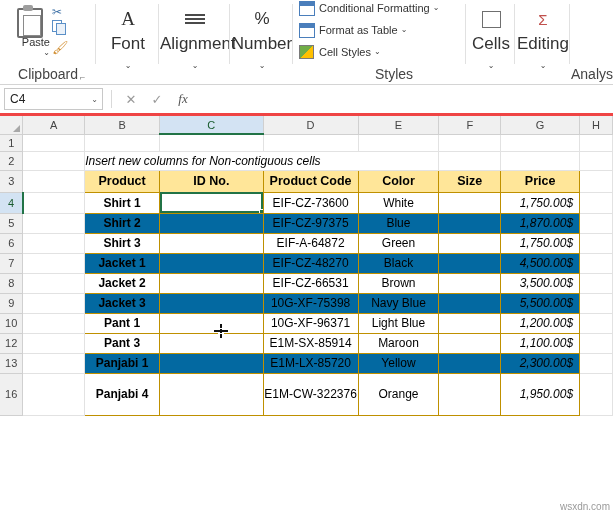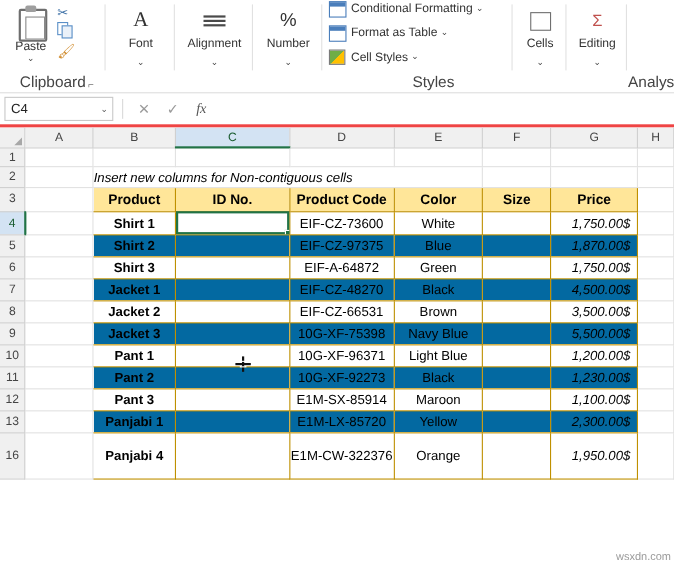--- a/index.html
+++ b/index.html
@@ -7,21 +7,21 @@
   .app{position:relative;width:613px;height:510px;}
 
   
   .ribbon{position:relative;height:84px;background:#ffffff;border-bottom:1px solid #d4d4d4;}
   .rgroup{position:absolute;top:0;height:84px;}
   .rgroup .glabel{position:absolute;bottom:2px;width:100%;text-align:center;font-size:14px;color:#444;}
   .divider{position:absolute;top:4px;bottom:20px;width:1px;background:#e1e1e1;}
 
   
   .g-clip{left:0;width:96px;}
-  .paste-btn{position:absolute;left:6px;top:4px;width:44px;height:58px;text-align:center;}
+  .paste-btn{position:absolute;left:6px;top:4px;width:44px;height:58px;text-align:right;}
   .paste-icon{width:30px;height:30px;margin:2px auto 0;position:relative;}
   .paste-icon .board{position:absolute;left:4px;top:2px;width:22px;height:26px;border:2px solid #6e6e6e;border-radius:2px;background:#fff;}
   .paste-icon .clip{position:absolute;left:10px;top:-1px;width:10px;height:6px;background:#9e9e9e;border-radius:2px;}
   .paste-icon .sheet{position:absolute;left:10px;top:9px;width:16px;height:19px;background:#fff;border:1px solid #8a8a8a;}
   .paste-txt{font-size:11px;color:#333;line-height:12px;}
   .caret{font-size:8px;color:#444;}
   .mini-icons{position:absolute;left:52px;top:2px;width:40px;}
   .mini{width:18px;height:17px;margin-bottom:1px;position:relative;}
   .sciss{font-size:12px;color:#3a6ea5;}
   .copy-ic{position:relative;width:15px;height:14px;}
@@ -33,21 +33,21 @@
   
   .g-font{left:97px;width:62px;}
   .g-align{left:160px;width:70px;}
   .g-num{left:231px;width:62px;}
   .g-styles{left:294px;width:200px;}
   .g-cells{left:467px;width:48px;}
   .g-edit{left:516px;width:54px;}
   .g-analy{left:571px;width:42px;}
 
   .bigbtn{position:absolute;left:50%;transform:translateX(-50%);top:4px;text-align:center;width:100%;}
-  .bigbtn .gl{font-size:11px;color:#333;display:block;}
+  .bigbtn .gl{font-size:17px;color:#333;display:block;}
   .big-ic{height:30px;display:flex;align-items:center;justify-content:center;}
 
   .styleitem{position:absolute;left:4px;height:21px;display:flex;align-items:center;font-size:11px;color:#333;white-space:nowrap;}
   .sic{width:17px;height:15px;margin-right:4px;position:relative;flex:none;}
   .sic .grid{position:absolute;left:1px;top:1px;width:14px;height:13px;border:1px solid #4a7ebb;background:#fff;}
   .sic .grid .hdr{position:absolute;left:0;top:0;right:0;height:4px;background:#4a7ebb;}
   .sic .pal{position:absolute;left:1px;top:1px;width:13px;height:12px;background:linear-gradient(135deg,#70ad47 0 50%,#ffc000 50% 100%);border:1px solid #7a7a7a;}
   .caretsm{font-size:8px;color:#444;margin-left:3px;}
 
   
@@ -360,31 +360,20 @@
         <td class="cell"></td>
         <td class="cell tbl bold">Pant 1</td>
         <td class="cell tbl"></td>
         <td class="cell tbl">10G-XF-96371</td>
         <td class="cell tbl">Light Blue</td>
         <td class="cell tbl"></td>
         <td class="cell tbl price">1,200.00$</td>
         <td class="cell"></td>
       </tr>
 
-      <tr style="height:20px">
-        <td class="rowhead">11</td>
-        <td class="cell"></td>
-        <td class="cell tbl bold band">Pant 2</td>
-        <td class="cell tbl band"></td>
-        <td class="cell tbl band">10G-XF-92273</td>
-        <td class="cell tbl band">Black</td>
-        <td class="cell tbl band"></td>
-        <td class="cell tbl price band">1,230.00$</td>
-        <td class="cell"></td>
-      </tr>
 
       <tr style="height:20px">
         <td class="rowhead">12</td>
         <td class="cell"></td>
         <td class="cell tbl bold">Pant 3</td>
         <td class="cell tbl"></td>
         <td class="cell tbl">E1M-SX-85914</td>
         <td class="cell tbl">Maroon</td>
         <td class="cell tbl"></td>
         <td class="cell tbl price">1,100.00$</td>

